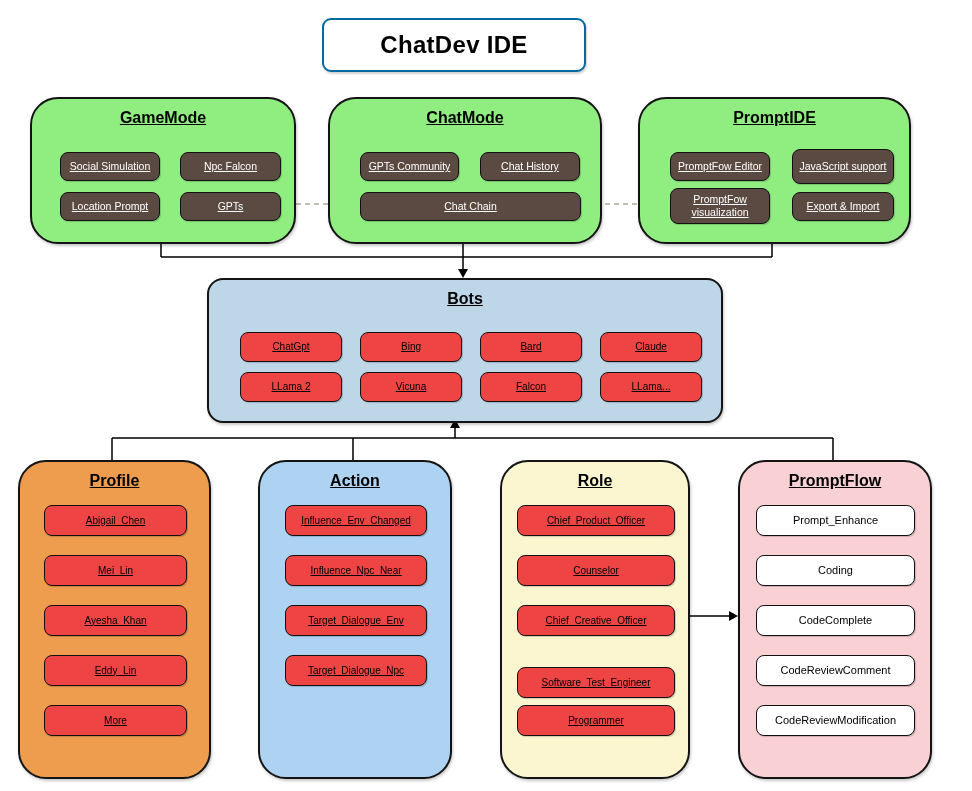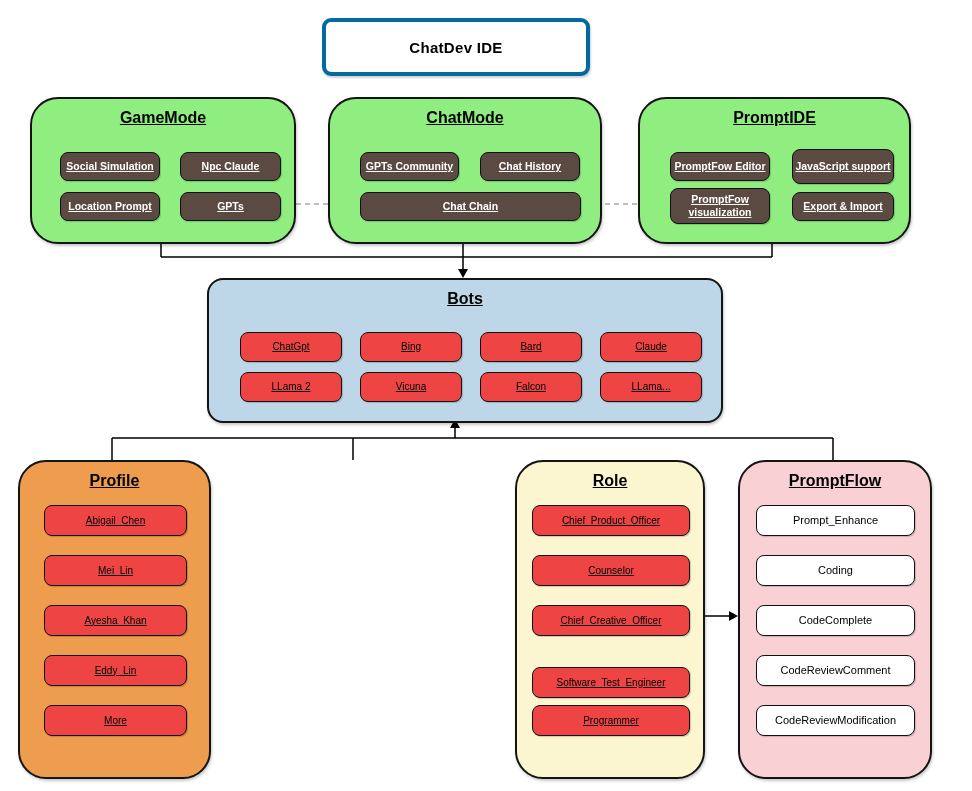--- a/index.html
+++ b/index.html
@@ -8,48 +8,48 @@
     font-family:"Liberation Sans","DejaVu Sans",sans-serif;color:#000;
   }
   svg.connectors{position:absolute;left:0;top:0;pointer-events:none;}
   svg .solid{stroke:#000;stroke-width:1.5;fill:none;}
   svg .dash{stroke:var(--dash-green,#a3ae9b);stroke-width:1.4;fill:none;stroke-dasharray:5 4;}
   svg .head{fill:#000;stroke:none;}
   svg .dash-head{fill:#8f948c;stroke:none;}
 
   .title-box{
     position:absolute;left:322px;top:18px;width:260px;height:50px;
-    background:#fff;border:4px solid #0369a1;border-radius:9px;
+    background:#fff;border:2px solid #0369a1;border-radius:9px;
     display:flex;align-items:center;justify-content:center;
-    font-size:15px;font-weight:700;letter-spacing:.3px;
+    font-size:24px;font-weight:700;letter-spacing:.3px;
     box-shadow:1px 2px 2px rgba(0,0,0,.18);
   }
   .module{
     position:absolute;border:2px solid #141414;border-radius:28px;
     box-shadow:1px 2px 3px rgba(0,0,0,.22);
   }
   .module-title{
     position:absolute;left:0;right:0;top:10px;text-align:center;
     font-size:16px;font-weight:700;text-decoration:underline;
   }
   .green{background:var(--module-green,#90ee80);}
   .bots-bg{background:var(--bots-blue,#bdd7e8);border-radius:16px;}
   .orange{background:var(--profile-orange,#ee9d4e);}
   .blue{background:var(--action-blue,#aed3f2);}
-  .yellow{background:var(--role-yellow,#fbf6d0);margin-left:15px;}
+  .yellow{background:var(--role-yellow,#fbf6d0);}
   .pink{background:var(--promptflow-pink,#f9d0d4);}
 
   .btn{
     position:absolute;display:flex;align-items:center;justify-content:center;
     text-align:center;border-radius:8px;cursor:pointer;line-height:1.2;
     box-shadow:1px 1px 1px rgba(0,0,0,.18);
   }
   .btn.dark{
     background:var(--button-brown,#5b4a42);color:#fff;border:1.5px solid #111;
-    font-size:10.5px;font-weight:700;text-decoration:underline;
+    font-size:10.5px;font-weight:400;text-decoration:underline;
   }
   .btn.light{
     background:#ef4444;color:#000;border:1.6px solid #111;
     font-size:10px;text-decoration:underline;
   }
   .btn.plain{
     background:#ffffff;color:#000;border:1.6px solid #111;
     font-size:11px;text-decoration:none;
   }
 </style>
@@ -74,21 +74,21 @@
 
     <path class="dash" d="M578,204 H657"></path>
     <polygon class="dash-head" points="657,199 657,209 667,204"></polygon>
   </svg>
 
   <div class="title-box">ChatDev IDE</div>
 
   <div class="module green" style="left:30px;top:97px;width:262px;height:143px">
     <div class="module-title">GameMode</div>
     <div class="btn dark" style="left:28px;top:53px;width:98px;height:27px">Social Simulation</div>
-    <div class="btn dark" style="left:148px;top:53px;width:99px;height:27px">Npc Claude</div>
+    <div class="btn dark" style="left:148px;top:53px;width:99px;height:27px">Npc Falcon</div>
     <div class="btn dark" style="left:28px;top:93px;width:98px;height:27px">Location Prompt</div>
     <div class="btn dark" style="left:148px;top:93px;width:99px;height:27px">GPTs</div>
   </div>
 
   <div class="module green" style="left:328px;top:97px;width:270px;height:143px">
     <div class="module-title">ChatMode</div>
     <div class="btn dark" style="left:30px;top:53px;width:97px;height:27px">GPTs Community</div>
     <div class="btn dark" style="left:150px;top:53px;width:98px;height:27px">Chat History</div>
     <div class="btn dark" style="left:30px;top:93px;width:219px;height:27px">Chat Chain</div>
   </div>
@@ -115,20 +115,27 @@
 
   <div class="module orange" style="left:18px;top:460px;width:189px;height:315px">
     <div class="module-title">Profile</div>
     <div class="btn light" style="left:24px;top:43px;width:141px;height:29px">Abigail_Chen</div>
     <div class="btn light" style="left:24px;top:93px;width:141px;height:29px">Mei_Lin</div>
     <div class="btn light" style="left:24px;top:143px;width:141px;height:29px">Ayesha_Khan</div>
     <div class="btn light" style="left:24px;top:193px;width:141px;height:29px">Eddy_Lin</div>
     <div class="btn light" style="left:24px;top:243px;width:141px;height:29px">More</div>
   </div>
 
+  <div class="module blue" style="left:258px;top:460px;width:190px;height:315px">
+    <div class="module-title">Action</div>
+    <div class="btn light" style="left:25px;top:43px;width:140px;height:29px">Influence_Env_Changed</div>
+    <div class="btn light" style="left:25px;top:93px;width:140px;height:29px">Influence_Npc_Near</div>
+    <div class="btn light" style="left:25px;top:143px;width:140px;height:29px">Target_Dialogue_Env</div>
+    <div class="btn light" style="left:25px;top:193px;width:140px;height:29px">Target_Dialogue_Npc</div>
+  </div>
 
   <div class="module yellow" style="left:500px;top:460px;width:186px;height:315px">
     <div class="module-title">Role</div>
     <div class="btn light" style="left:15px;top:43px;width:156px;height:29px">Chief_Product_Officer</div>
     <div class="btn light" style="left:15px;top:93px;width:156px;height:29px">Counselor</div>
     <div class="btn light" style="left:15px;top:143px;width:156px;height:29px">Chief_Creative_Officer</div>
     <div class="btn light" style="left:15px;top:205px;width:156px;height:29px">Software_Test_Engineer</div>
     <div class="btn light" style="left:15px;top:243px;width:156px;height:29px">Programmer</div>
   </div>
 

